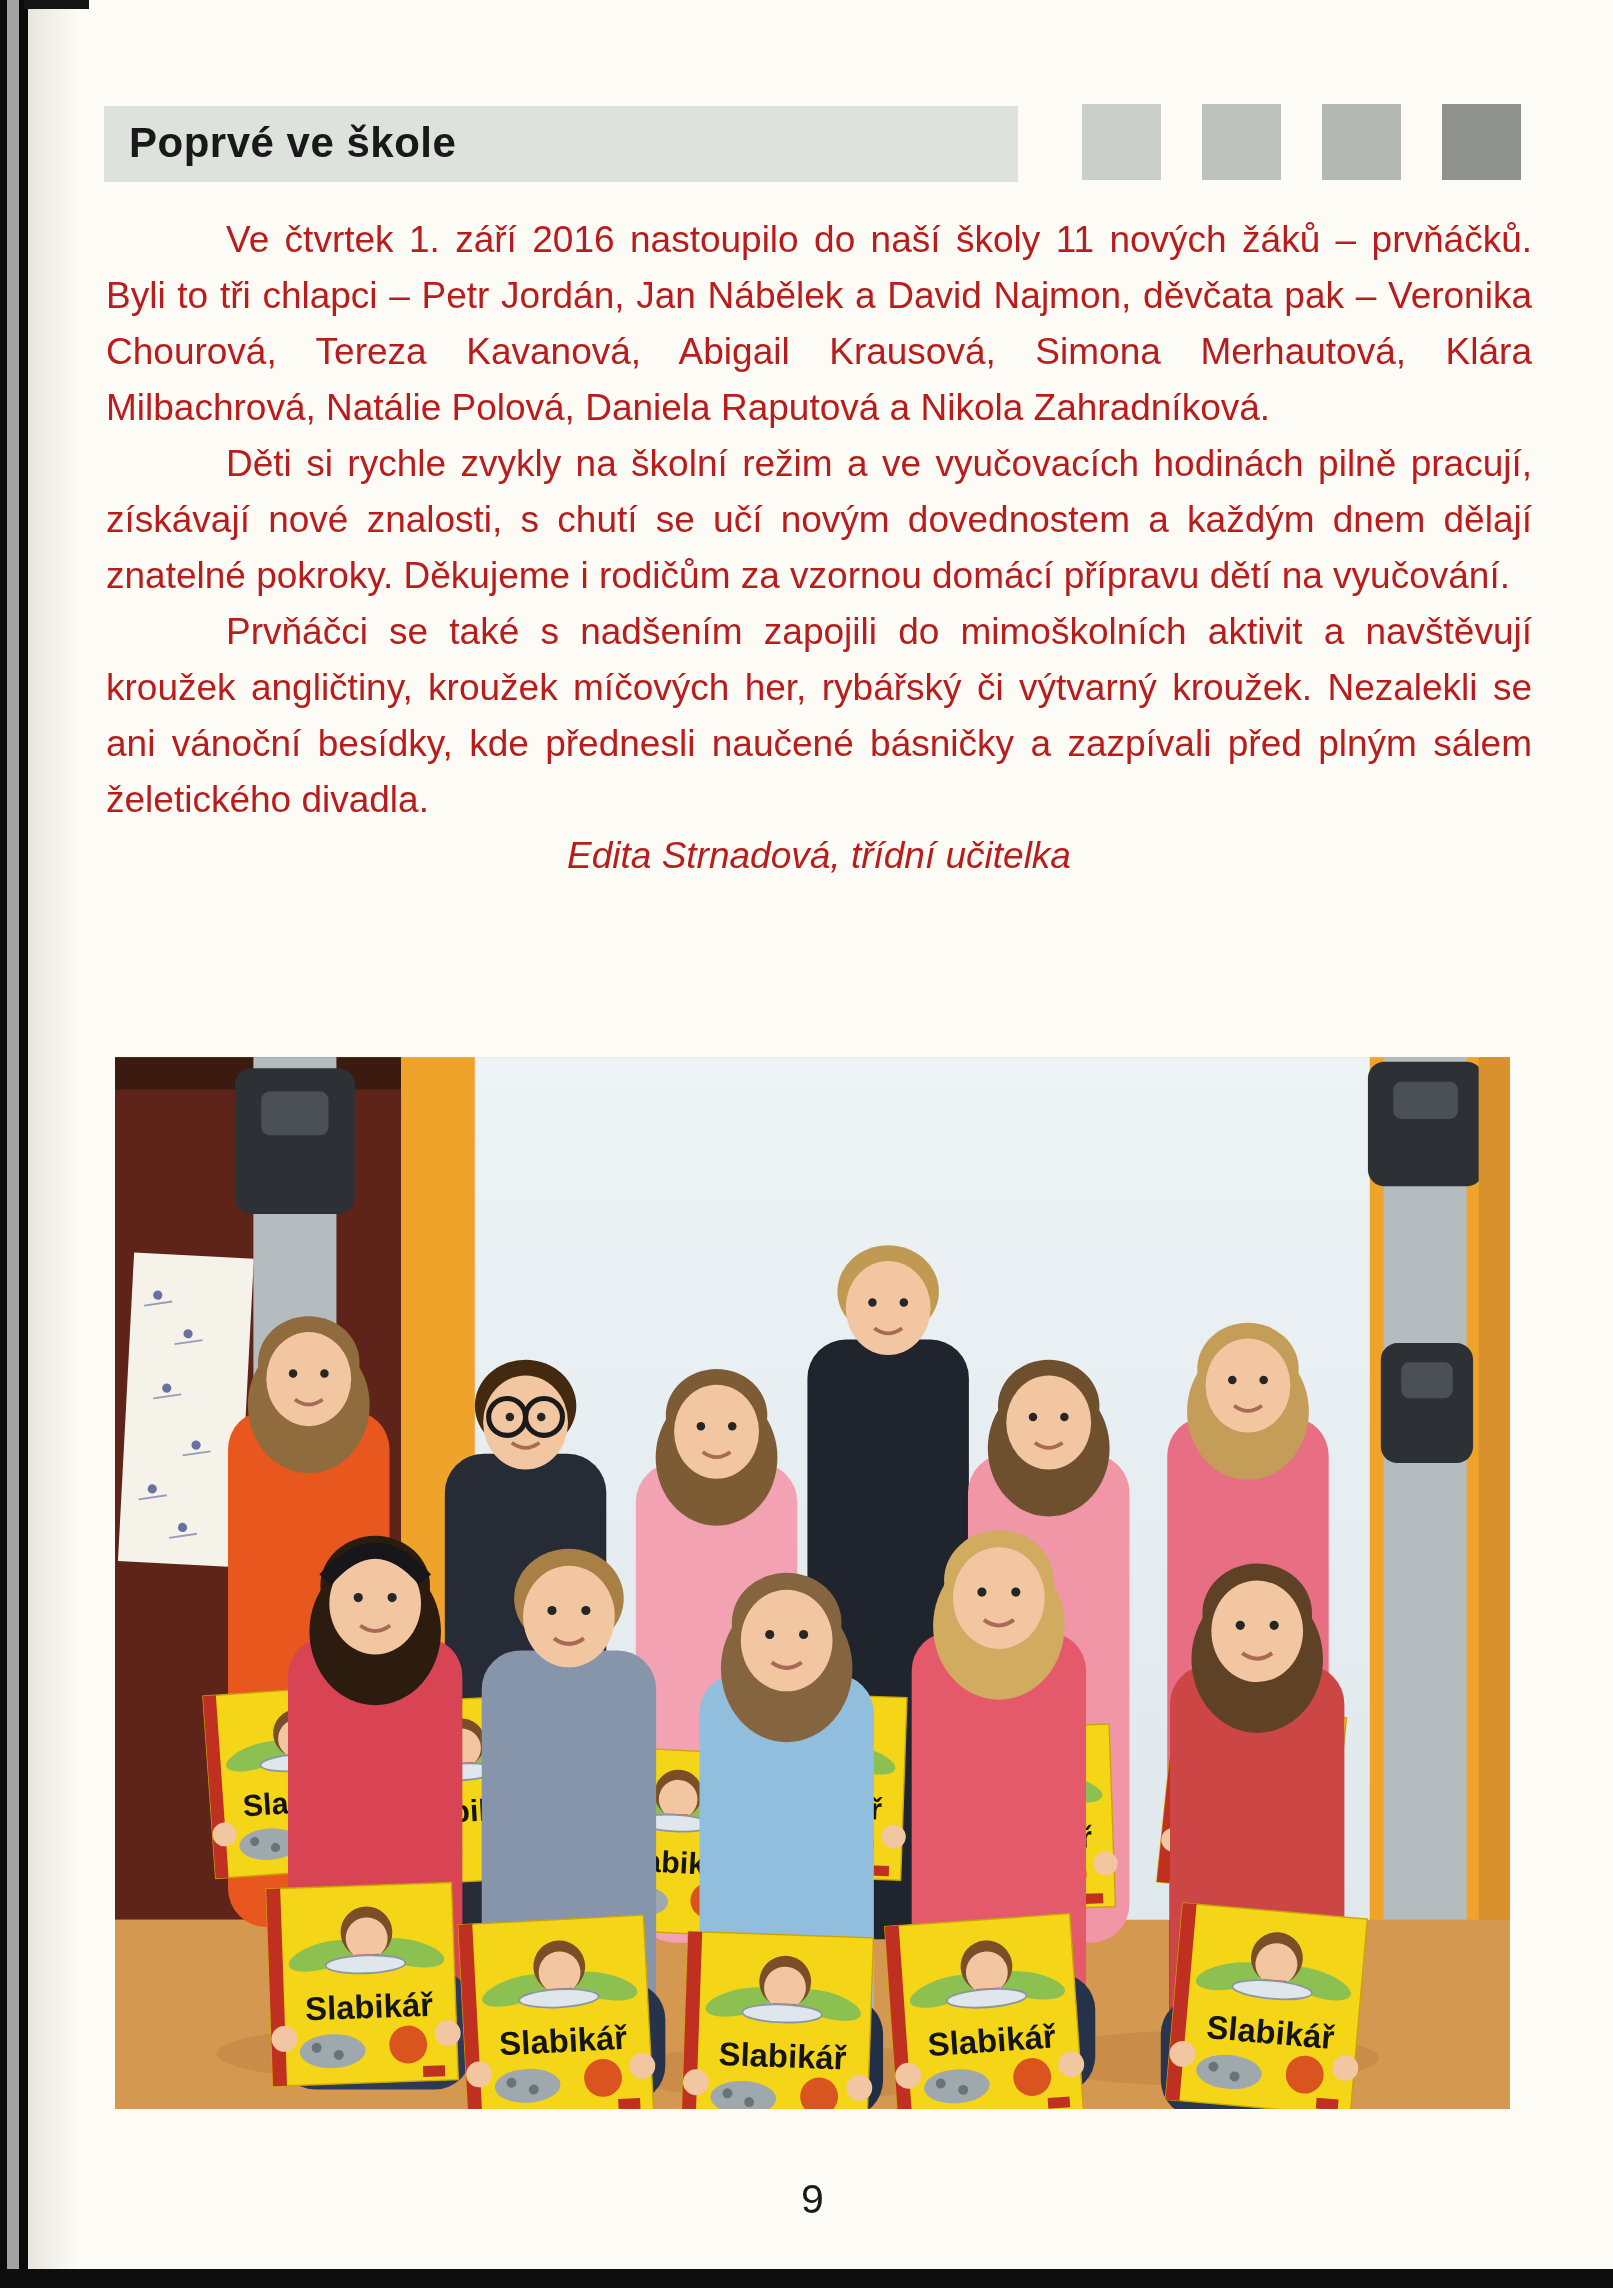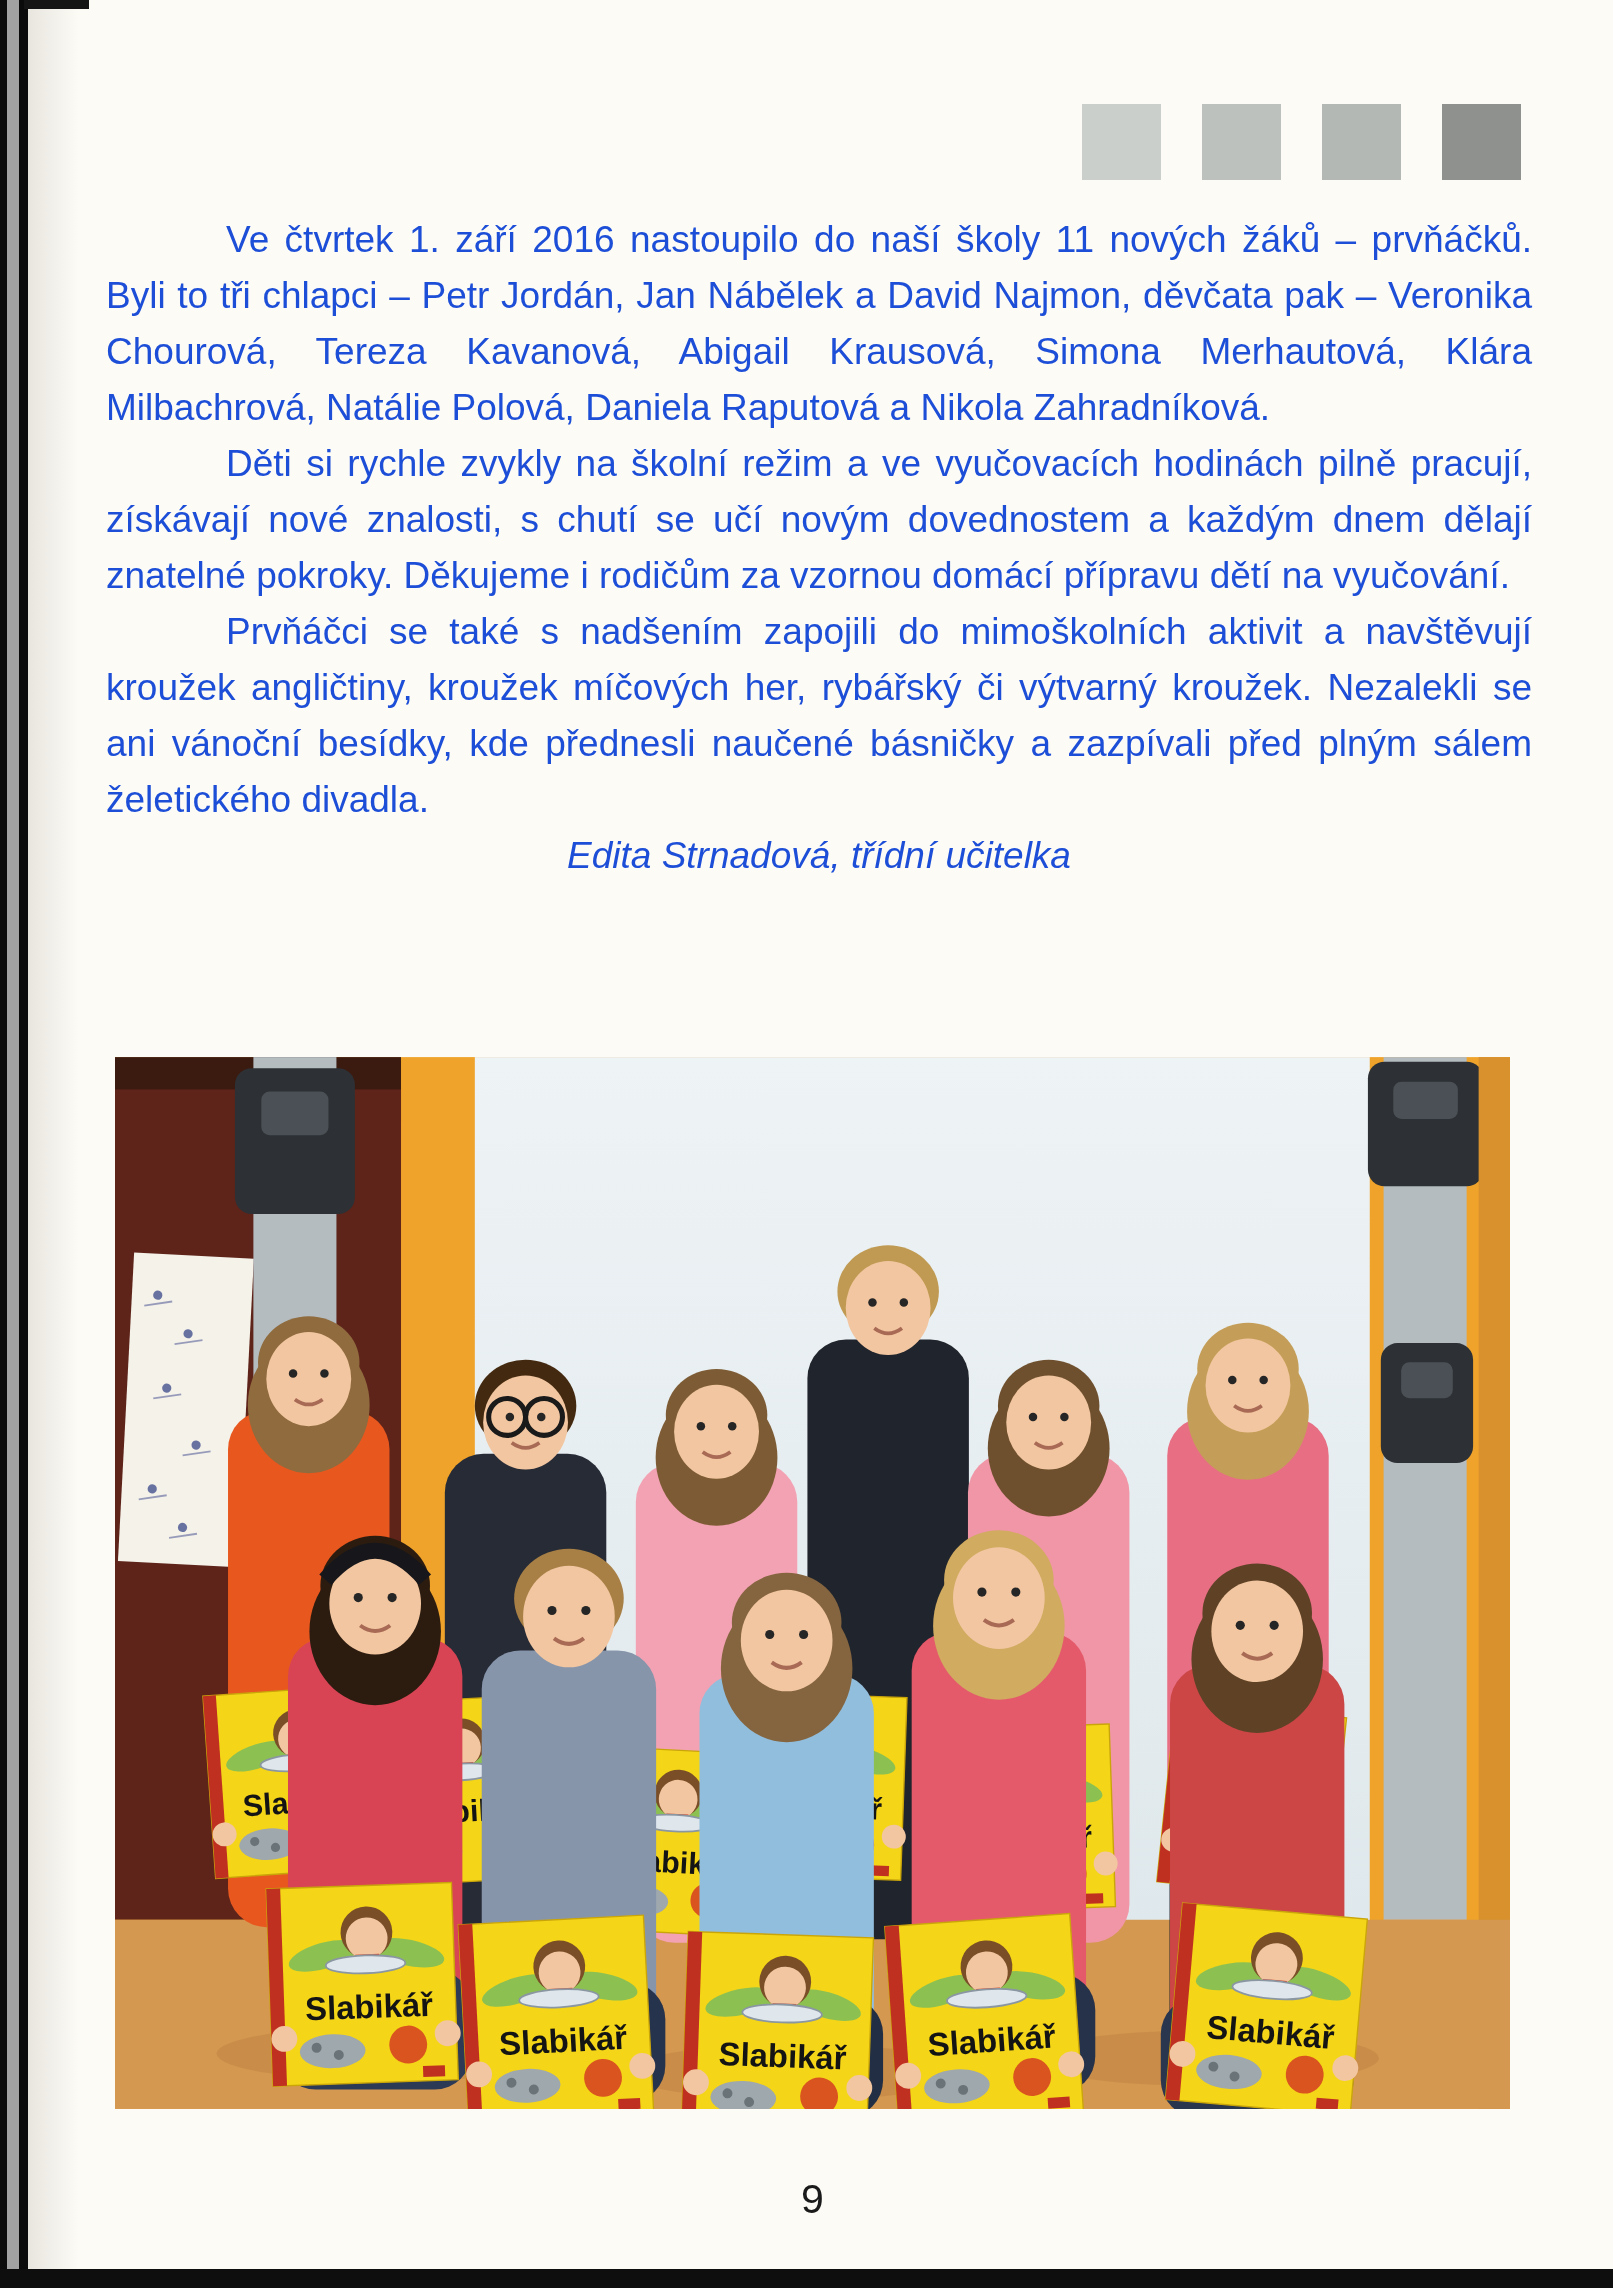--- a/index.html
+++ b/index.html
@@ -15,40 +15,43 @@
   
   .header-bar{position:absolute;left:104px;top:106px;width:914px;height:76px;
         background:linear-gradient(180deg,#e2e6e1,#dcе0dc);background-color:#dee2dd;}
   .header-bar h1{margin:0;padding:14px 0 0 25px;font-size:42px;line-height:46px;
         font-weight:700;color:#191919;letter-spacing:0.5px;}
   .squares{position:absolute;left:1082px;top:104px;height:76px;display:flex;gap:41px;}
   .squares .sq{width:79px;height:76px;display:inline-block;}
   
   .article{position:absolute;left:106px;top:212px;width:1426px;}
   .article p{margin:0;font-size:37px;line-height:56px;text-align:justify;
-        text-indent:120px;color:#1d4ed8;}
+        text-indent:120px;color:#b91c1c;}
   .article p.signature{text-align:center;text-indent:0;font-style:italic;}
   
   .photo{position:absolute;left:115px;top:1057px;width:1395px;height:1052px;}
   .photo svg{display:block;width:1395px;height:1052px;}
   
   .page-number{position:absolute;left:28px;top:2176px;width:1569px;text-align:center;
         font-size:41px;color:#1a1a1a;}
 </style>
 </head>
 <body>
 
 <div class="page">
 
   <div class="edge-shadow"></div>
   <div class="edge-left">
     <div class="stripe"></div>
   </div>
   <div class="edge-topleft"></div>
 
+  <div class="header-bar">
+    <h1>Poprvé ve škole</h1>
+  </div>
   <div class="squares">
       <span class="sq" style="background: rgb(203, 207, 203);"></span>
       <span class="sq" style="background: rgb(189, 193, 189);"></span>
       <span class="sq" style="background: rgb(180, 184, 180);"></span>
       <span class="sq" style="background: rgb(143, 145, 142);"></span>
     </div>
 
   <div class="article">
     <p>Ve čtvrtek 1. září 2016 nastoupilo do naší školy 11 nových žáků – prvňáčků. Byli to tři chlapci – Petr Jordán, Jan Nábělek a David Najmon, děvčata pak – Veronika Chourová, Tereza Kavanová, Abigail Krausová, Simona Merhautová, Klára Milbachrová, Natálie Polová, Daniela Raputová a Nikola Zahradníková.</p>
     <p>Děti si rychle zvykly na školní režim a ve vyučovacích hodinách pilně pracují, získávají nové znalosti, s chutí se učí novým dovednostem a každým dnem dělají znatelné pokroky. Děkujeme i rodičům za vzornou domácí přípravu dětí na vyučování.</p>

